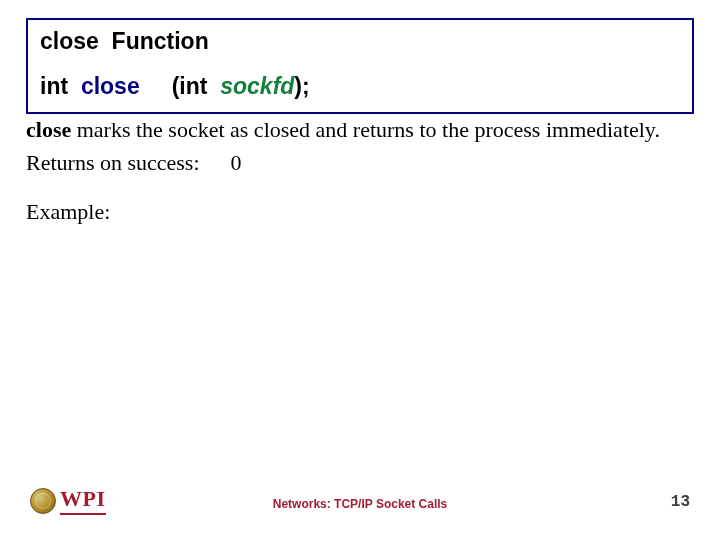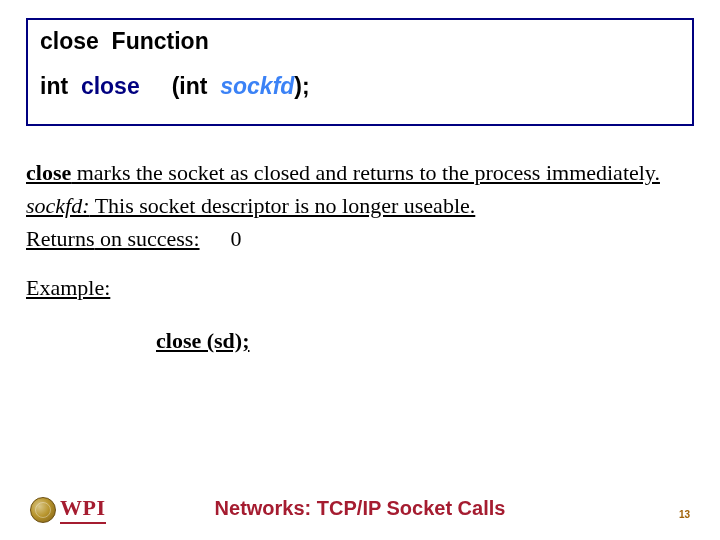--- a/index.html
+++ b/index.html
@@ -12,44 +12,44 @@
     overflow: hidden;
   }
   .slide {
     width: 100%;
     height: 100%;
     padding: 18px 26px 0 26px;
     position: relative;
   }
   .funcbox {
     border: 2px solid #000080;
-    padding: 8px 12px 24px 12px;
-    margin-bottom: 32px;
+    padding: 8px 12px 12px 12px;
+    margin-bottom: 1px;
   }
   .funcbox .title {
     font-family: Verdana, Geneva, sans-serif;
     font-weight: bold;
     font-size: 23px;
     color: #000;
     margin-bottom: 18px;
   }
   .funcbox .sig {
     font-family: Verdana, Geneva, sans-serif;
     font-weight: bold;
     font-size: 23px;
     color: #000;
   }
   .sig .fname { color: #000080; }
-  .sig .arg { color: #3b82f6; font-style: italic; }
+  .sig .arg { color: #15803d; font-style: italic; }
   .body {
     font-size: 22px;
     line-height: 1.32;
     color: #000;
   }
-  .body p { margin-bottom: 4px; text-decoration: underline; }
+  .body p { margin-bottom: 4px; }
   .hang {
     padding-left: 48px;
     text-indent: -48px;
   }
   .fn-name { font-weight: bold; }
   .fn-arg { font-style: italic; }
   .ret-block { margin-top: 0; }
   .ret-line1 { padding-left: 0; }
   .ret-line2 { padding-left: 108px; }
   .retval0 { display: inline-block; width: 30px; text-align: right; margin-left: 12px; }
@@ -57,21 +57,21 @@
   .example-label { margin-top: 20px; }
   .example-code {
     font-weight: bold;
     font-size: 22px;
     margin-left: 130px;
     margin-top: 24px;
   }
   .footer {
     position: absolute;
     left: 0;
-    bottom: 16px;
+    bottom: 25px;
     width: 100%;
     height: 40px;
   }
   .logo {
     position: absolute;
     left: 30px;
     bottom: 0;
     display: flex;
     align-items: center;
     gap: 4px;
@@ -100,57 +100,55 @@
     border-bottom: 2px solid #a51c30;
     padding-bottom: 1px;
   }
   .foot-title {
     position: absolute;
     left: 50%;
     transform: translateX(-50%);
     bottom: 4px;
     font-family: Verdana, Geneva, sans-serif;
     font-weight: bold;
-    font-size: 20px;
+    font-size: 12px;
     color: #a51c30;
   }
   .page-num {
     position: absolute;
     right: 30px;
     bottom: 4px;
-    font-family: Liberation Sans, sans-serif;
+    font-family: Liberation Mono, monospace;
     font-weight: bold;
-    font-size: 10px;
-    color: #a16207;
+    font-size: 16px;
+    color: #404040;
   }
 </style>
 </head>
 <body>
 
 <div class="slide">
 
   <div class="funcbox">
     <div class="title">
       <span>close</span>&nbsp;&nbsp;<span>Function</span>
     </div>
     <div class="sig">
       <span>int</span>&nbsp;&nbsp;<span class="fname">close</span>&nbsp;&nbsp;&nbsp;&nbsp;&nbsp;<span>(int</span>&nbsp;&nbsp;<span class="arg">sockfd</span><span>);</span>
     </div>
   </div>
 
   <div class="body">
     <p class="hang"><span class="fn-name">close</span><span> marks the socket as closed and returns to the process immediately.</span></p>
-    <p class="hang"><span class="fn-arg">sockfd:</span><span>  This socket descriptor is no longer useable.</span></p>
 
     <div class="ret-block">
       <p class="ret-line1"><span>Returns</span><span> on success:</span><span class="retval0">0</span></p>
     </div>
 
     <p class="example-label">Example:</p>
-    <p class="example-code">close (sd);</p>
   </div>
 
   <div class="footer">
     <div class="logo">
       <div class="logo-seal"></div>
       <div class="logo-text">WPI</div>
     </div>
     <div class="foot-title">Networks: TCP/IP Socket Calls</div>
     <div class="page-num">13</div>
   </div>

